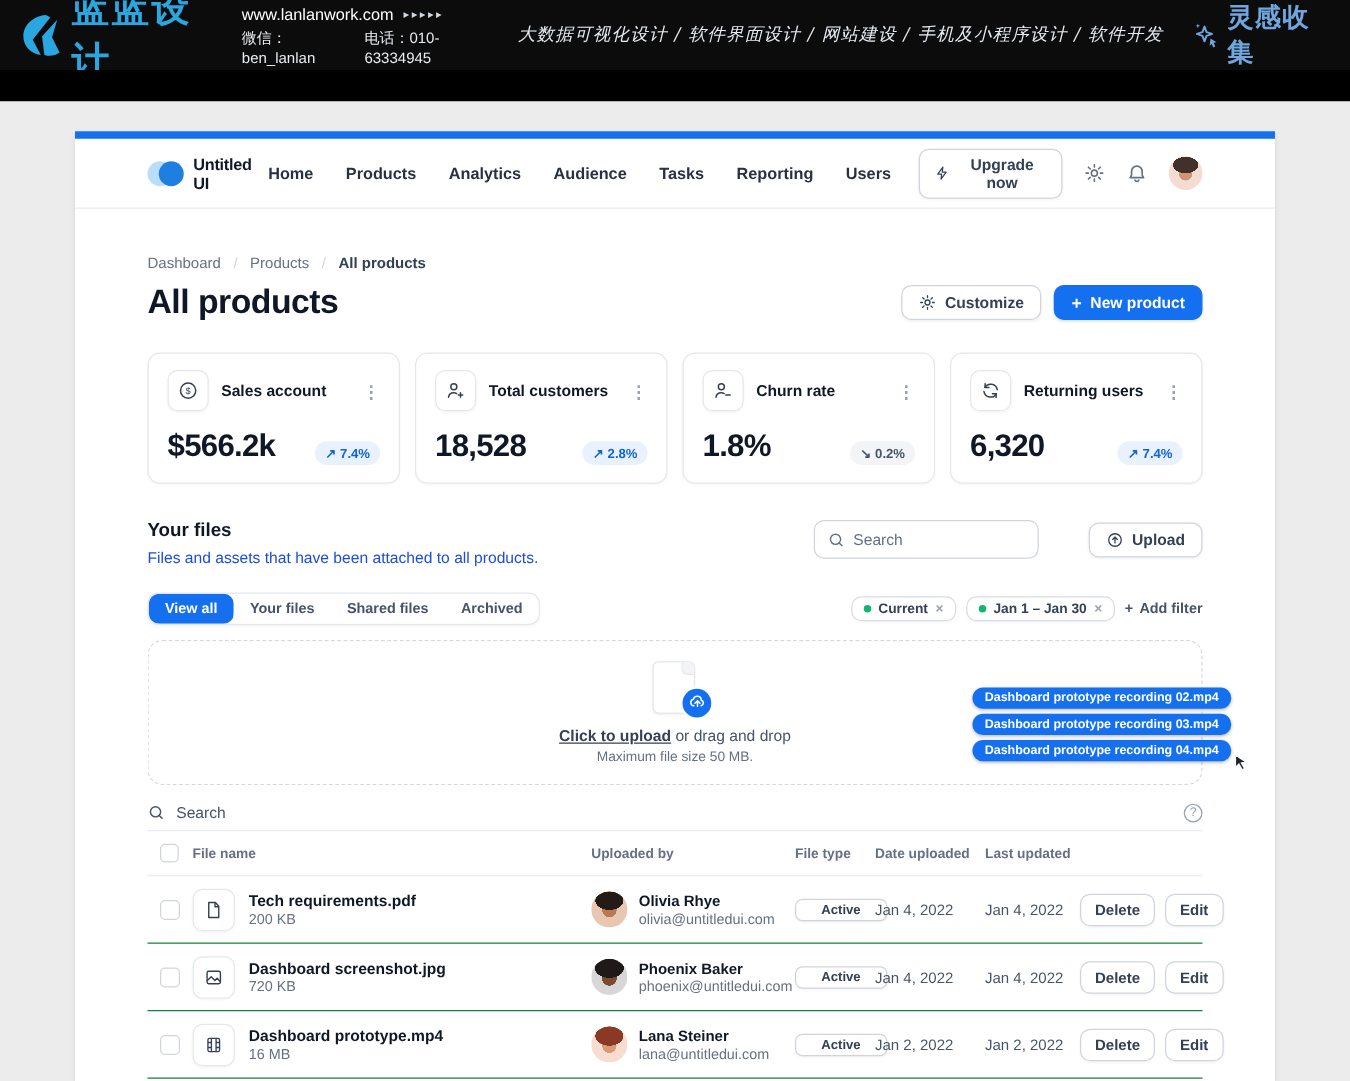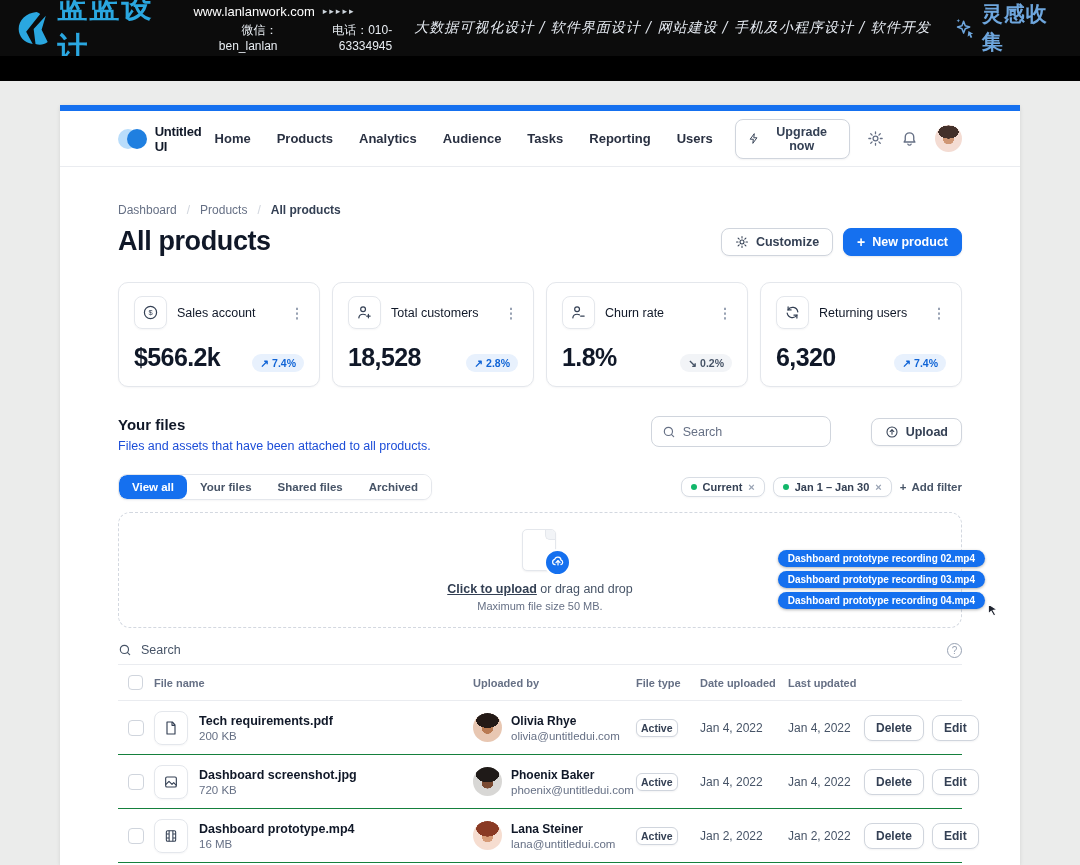--- a/index.html
+++ b/index.html
@@ -14,21 +14,21 @@
   
   .banner {
     position: absolute; top: 0; left: 0; width: 1080px; height: 56px;
     background: #0c0c0c; display: flex; align-items: center;
     padding: 0 14px; gap: 22px;
   }
   .black-strip { position: absolute; top: 56px; left: 0; width: 1080px; height: 25px; background: #000; }
   .banner-logo { display: flex; align-items: center; gap: 6px; }
   .banner-logo svg { width: 42px; height: 42px; }
   .banner-logo-text { color: #2aa7e0; font-size: 30px; font-weight: 700; letter-spacing: 2px; }
-  .banner-contact { display: flex; flex-direction: column; gap: 3px; text-align: right; }
+  .banner-contact { display: flex; flex-direction: column; gap: 3px; }
   .banner-site { color: #ffffff; font-size: 13px; display: flex; align-items: center; gap: 8px; }
   .banner-arrows { color: #cfd6dd; font-size: 9px; letter-spacing: 2px; }
   .banner-wechat { color: #e8edf2; font-size: 12px; display: flex; gap: 14px; }
   .banner-services {
     flex: 1; text-align: center; color: #e6ebf2; font-size: 14px;
     font-family: "DejaVu Serif", serif; font-style: italic; letter-spacing: 1px;
     white-space: nowrap;
   }
   .banner-collect { display: flex; align-items: center; gap: 6px; padding-right: 6px; }
   .banner-collect svg { width: 26px; height: 26px; }
@@ -102,21 +102,21 @@
     border: 1px solid #e4e7ec; border-radius: 10px; padding: 13px 15px 14px;
     box-shadow: 0 1px 2px rgba(16,24,40,.04); background: #fff;
   }
   .stat-top { display: flex; align-items: center; gap: 10px; }
   .stat-icon {
     width: 33px; height: 33px; border: 1px solid #e4e7ec; border-radius: 8px;
     display: flex; align-items: center; justify-content: center; color: #344054;
     box-shadow: 0 1px 2px rgba(16,24,40,.04);
   }
   .stat-icon svg { width: 17px; height: 17px; }
-  .stat-label { font-size: 12.5px; font-weight: 400; color: #101828; }
+  .stat-label { font-size: 12.5px; font-weight: 700; color: #101828; }
   .stat-dots { margin-left: auto; color: #98a2b3; font-size: 14px; font-weight: 700; background:none; border:none; cursor:pointer; }
   .stat-bottom { margin-top: 14px; display: flex; align-items: flex-end; justify-content: space-between; }
   .stat-value { font-size: 25px; font-weight: 700; color: #101828; letter-spacing: -.6px; }
   .badge {
     display: flex; align-items: center; gap: 3px; border-radius: 999px;
     padding: 3px 8px; font-size: 10.5px; font-weight: 700;
   }
   .badge-blue { background: #e8f1fd; color: #1064d6; }
   .badge-gray { background: #f2f4f7; color: #475467; }
 
@@ -223,21 +223,21 @@
   .av-phoenix { background:
       radial-gradient(ellipse 66% 44% at 50% 26%, #1f1a18 0 60%, transparent 61%),
       radial-gradient(circle at 50% 54%, #7a4a32 0 27%, transparent 28%), #d8d7d5; }
   .av-lana { background:
       radial-gradient(ellipse 64% 44% at 50% 27%, #8a3a24 0 60%, transparent 61%),
       radial-gradient(circle at 50% 54%, #d79b77 0 26%, transparent 27%), #f6ddd0; }
   .uname { font-size: 12px; font-weight: 600; color: #101828; }
   .uemail { font-size: 11.5px; color: #667085; margin-top: 2px; text-align: center; }
   .chip {
     display: inline-block; border: 1px solid #d0d5dd; border-radius: 6px;
-    padding: 2px 4px; font-size: 10.5px; font-weight: 600; color: #344054;
+    padding: 2px 20px; font-size: 10.5px; font-weight: 600; color: #344054;
     box-shadow: 0 1px 2px rgba(16,24,40,.05); background: #fff;
   }
   .dcell { font-size: 12px; color: #475467; }
   .actions { display: flex; gap: 8px; justify-content: flex-end; padding-right: 14px; }
   .btn-sm {
     border: 1px solid #d0d5dd; border-radius: 8px; background: #fff;
     padding: 5px 11px; font-size: 12px; font-weight: 700; color: #344054;
     box-shadow: 0 1px 2px rgba(16,24,40,.05); cursor: pointer; font-family: inherit;
   }
 </style>

